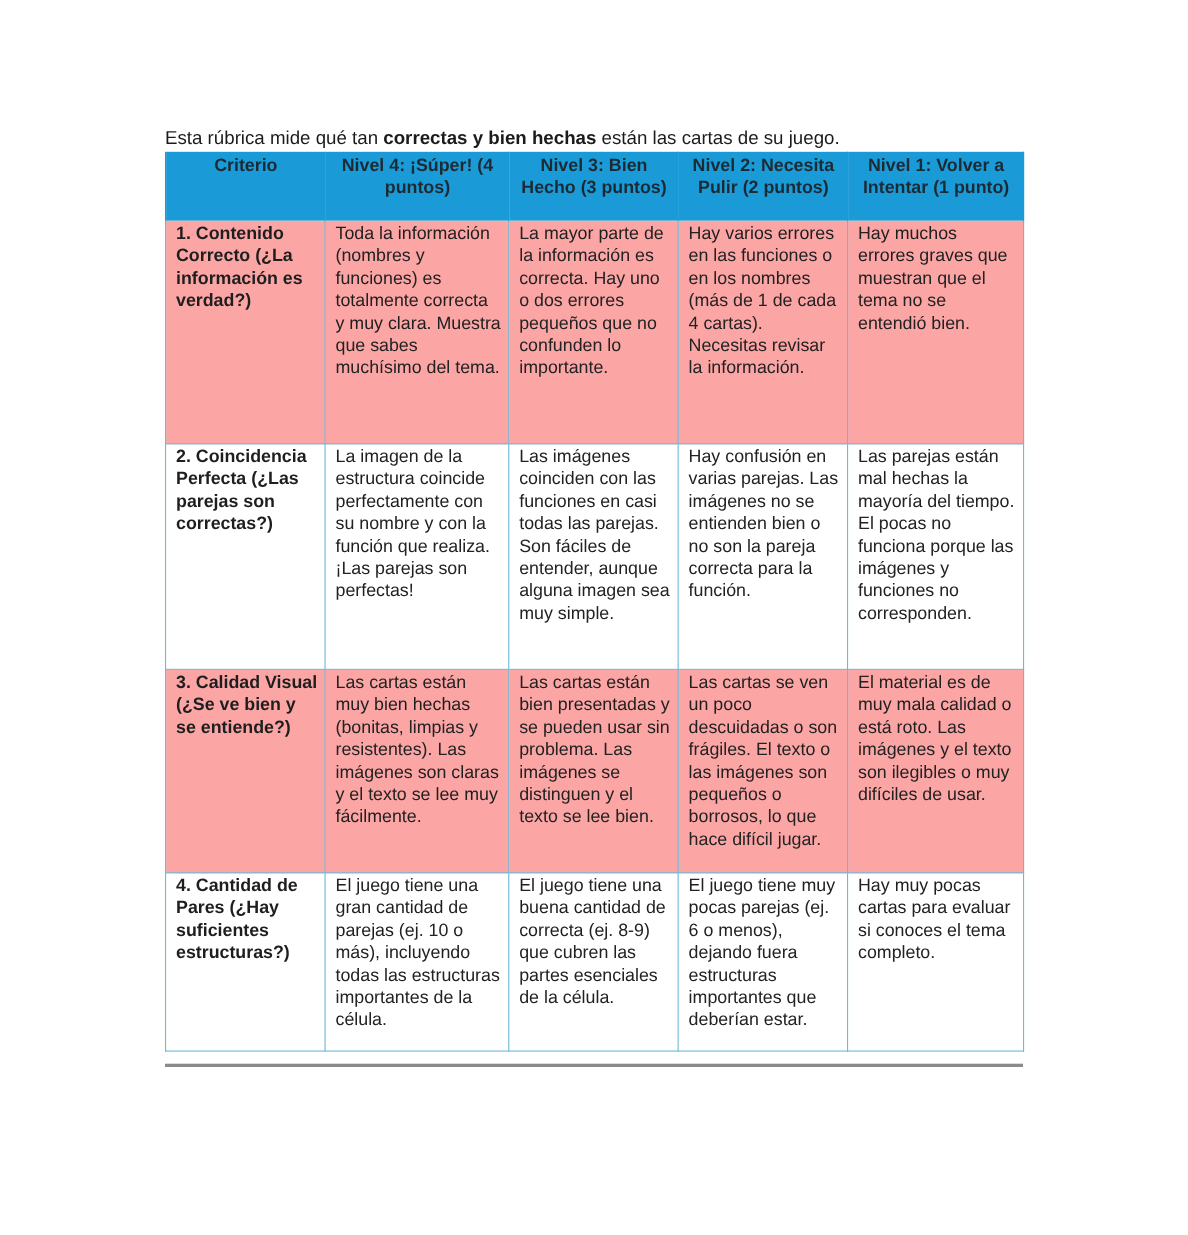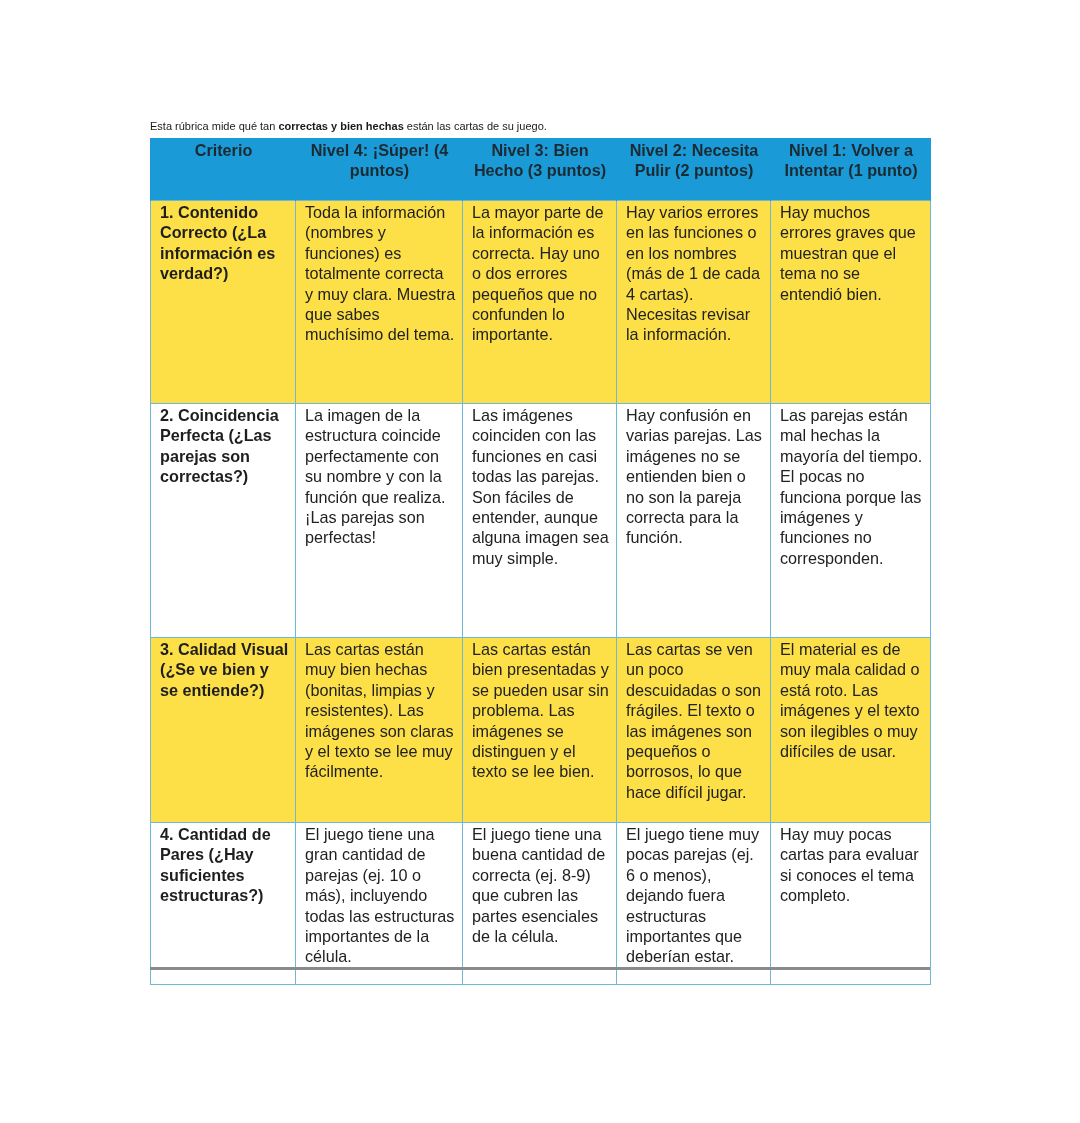--- a/index.html
+++ b/index.html
@@ -12,21 +12,21 @@
       height: 1123px;
       position: relative;
       font-family: "Liberation Sans", sans-serif;
       color: #1a1a1a;
       overflow: hidden;
     }
     .intro {
       position: absolute;
       left: 150px;
       top: 116px;
-      font-size: 11px;
+      font-size: 17px;
       line-height: 20px;
       white-space: nowrap;
       color: #1b1b1b;
     }
     .intro b { font-weight: bold; }
     table.rubric {
       position: absolute;
       left: 150px;
       top: 138px;
       width: 780px;
@@ -50,21 +50,21 @@
       height: 60px;
       border-left: 1px solid #1a9bd7;
       border-right: 1px solid #1a9bd7;
     }
     table.rubric td {
       vertical-align: top;
       padding: 1px 6px 0 9px;
       border: 1px solid #6fb8d6;
       color: #222;
     }
-    table.rubric tr.shade td { background: #fde047; }
+    table.rubric tr.shade td { background: #fca5a5; }
     table.rubric tr.plain td { background: #ffffff; }
     table.rubric td.crit { font-weight: bold; color: #1e1e1e; }
     table.rubric td b { font-weight: normal; color: #1e1e1e; }
     .rule {
       position: absolute;
       left: 150px;
       top: 967px;
       width: 780px;
       height: 3px;
       background: #8a8a8a;
@@ -95,21 +95,21 @@
     </tr>
   </thead>
   <tbody>
     <tr class="shade" style="height:203px">
       <td class="crit">1. Contenido Correcto (¿La información es verdad?)</td>
       <td><b>Toda la información</b><span> (nombres y funciones) es </span><b>totalmente correcta y muy clara</b><span>. Muestra que sabes muchísimo del tema.</span></td>
       <td><span>La </span><b>mayor parte</b><span> de la información es correcta. Hay uno o dos errores pequeños que no confunden lo importante.</span></td>
       <td><span>Hay </span><b>varios errores</b><span> en las funciones o en los nombres (más de 1 de cada 4 cartas). Necesitas revisar la información.</span></td>
       <td><span>Hay </span><b>muchos errores graves</b><span> que muestran que el tema no se entendió bien.</span></td>
     </tr>
-    <tr class="plain" style="height:234px">
+    <tr class="plain" style="height:205px">
       <td class="crit">2. Coincidencia Perfecta (¿Las parejas son correctas?)</td>
       <td><span>La </span><b>imagen de la estructura</b><span> coincide </span><b>perfectamente</b><span> con su nombre y con la </span><b>función</b><span> que realiza. ¡Las parejas son perfectas!</span></td>
       <td><span>Las imágenes coinciden con las funciones en </span><b>casi todas</b><span> las parejas. Son fáciles de entender, aunque alguna imagen sea muy simple.</span></td>
       <td><span>Hay </span><b>confusión</b><span> en varias parejas. Las imágenes no se entienden bien o no son la pareja correcta para la función.</span></td>
       <td><span>Las parejas están </span><b>mal hechas</b><span> la mayoría del tiempo. El pocas no funciona porque las imágenes y funciones no corresponden.</span></td>
     </tr>
     <tr class="shade" style="height:185px">
       <td class="crit">3. Calidad Visual (¿Se ve bien y se entiende?)</td>
       <td><span>Las cartas están </span><b>muy bien hechas</b><span> (bonitas, limpias y resistentes). Las imágenes son </span><b>claras</b><span> y el texto se </span><b>lee muy fácilmente</b><span>.</span></td>
       <td><span>Las cartas están </span><b>bien presentadas</b><span> y se pueden usar sin problema. Las imágenes se distinguen y el texto se lee bien.</span></td>

